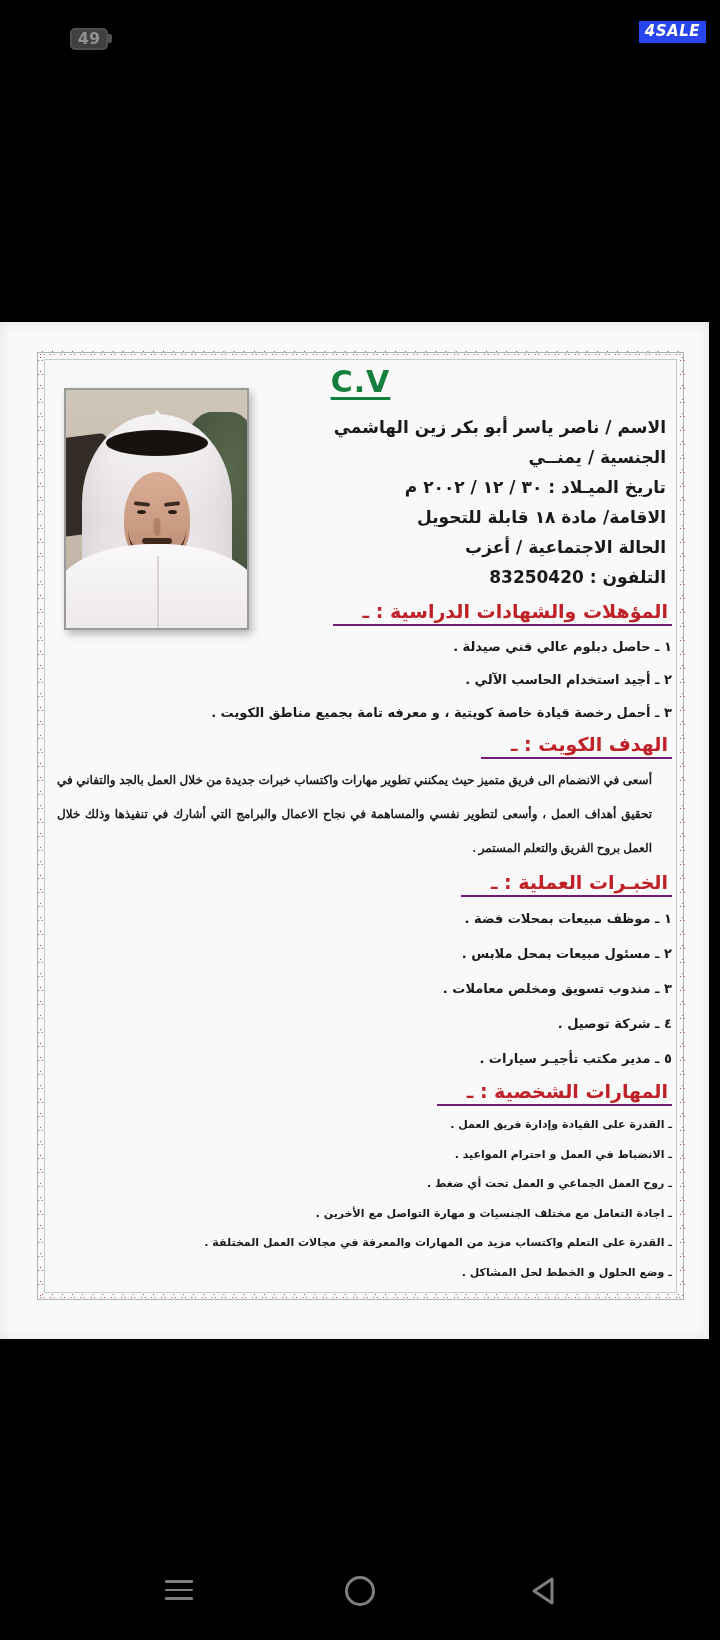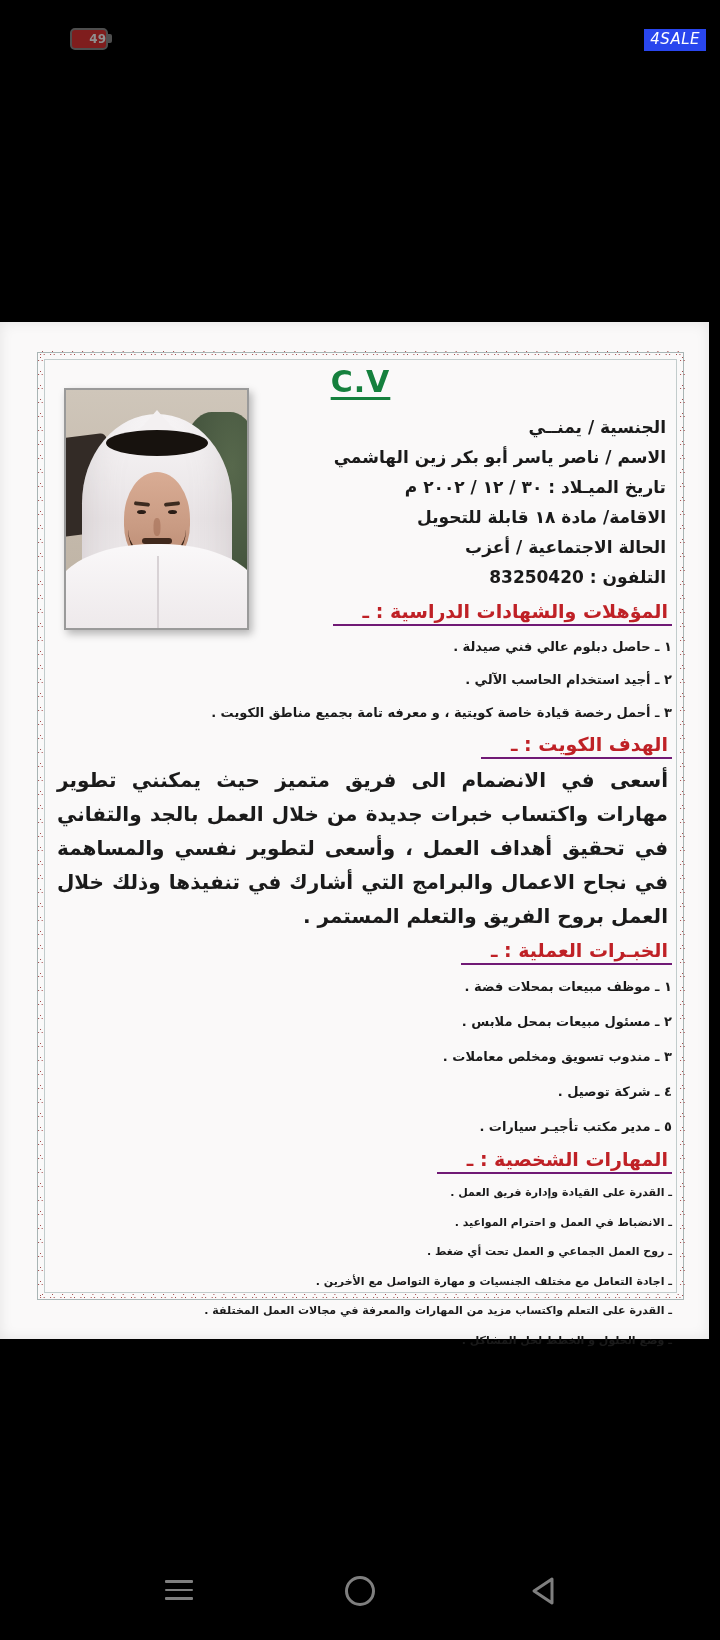--- a/index.html
+++ b/index.html
@@ -1,26 +1,26 @@
 <!DOCTYPE html>
 <html><head>
 <meta charset="utf-8">
 <style>
   html,body{margin:0;padding:0;background:#000;}
   .screen{position:relative;width:720px;height:1640px;background:#000;overflow:hidden;
           font-family:"DejaVu Sans",sans-serif;}
 
   
-  .battery{position:absolute;left:70px;top:28px;width:34px;height:18px;background:#7f1d1d;
-           border:2px solid #4e4e4e;border-radius:5px;color:#909090;font-size:12px;
-           font-weight:bold;text-align:right;line-height:18px;}
+  .battery{position:absolute;left:70px;top:28px;width:34px;height:18px;background:#404040;
+           border:2px solid #4e4e4e;border-radius:5px;color:#909090;font-size:16px;
+           font-weight:bold;text-align:center;line-height:18px;}
   .battery::after{content:"";position:absolute;right:-6px;top:4px;width:4px;height:9px;
            background:#4e4e4e;border-radius:0 2px 2px 0;}
-  .brand-logo{position:absolute;right:14px;top:29px;background:#2946ee;color:#fff;
-           font-weight:normal;font-style:italic;font-size:15px;letter-spacing:.5px;
+  .brand-logo{position:absolute;right:14px;top:21px;background:#2946ee;color:#fff;
+           font-weight:bold;font-style:italic;font-size:15px;letter-spacing:.5px;
            padding:1px 6px 3px 6px;}
 
   
   .page{position:absolute;left:0;top:322px;width:709px;height:1017px;background:#faf9f9;
         box-shadow:inset 0 0 14px rgba(0,0,0,.09);}
 
   
   .frame{position:absolute;left:37px;top:30px;width:647px;height:948px;}
   .frame-outer{position:absolute;inset:0;border:1px solid #a9b5b5;}
   .frame-inner{position:absolute;inset:7px;border:1px solid #c2cccc;}
@@ -38,22 +38,22 @@
             margin:6px 0 4px 0;height:40px;color:#15803d;}
   .info{padding:4px 6px 0 0;min-height:184px;}
   .info .line{font-weight:bold;font-size:17px;line-height:30px;}
 
   .sec-header{display:inline-block;color:#bf2126;font-weight:bold;font-size:19px;
               border-bottom:2px solid #701a75;padding:0 4px 2px 30px;margin:4px 0 4px 0;}
   .section .item{font-weight:bold;font-size:13px;}
   .s0 .item{line-height:33px;}
   .s2 .item{line-height:35px;}
   .s3 .item{line-height:29.5px;font-size:11px;}
-  .sec-para{font-weight:bold;font-size:20px;line-height:34px;text-align:justify;
-            margin:0 4px 2px 8px;}
+  .sec-para{font-weight:bold;font-size:12px;line-height:34px;text-align:justify;
+            margin:0 20px 2px 8px;font-family:Liberation Serif, serif;}
 
   
   .photo{position:absolute;left:15px;top:30px;width:181px;height:238px;border:2px solid #9a9a9a;
          background:linear-gradient(180deg,#cfc6ba 0%,#c4b9ab 55%,#bcb1a2 100%);
          overflow:hidden;box-shadow:3px 4px 8px rgba(0,0,0,.28);}
   .ph-dark{position:absolute;left:-12px;top:46px;width:58px;height:98px;background:#332b26;
            transform:rotate(-7deg);border-radius:6px;}
   .ph-table{position:absolute;left:-10px;bottom:-10px;width:66px;height:58px;background:#a89e91;}
   .ph-plant{position:absolute;right:-20px;top:22px;width:92px;height:196px;border-radius:40%;
         background:radial-gradient(ellipse at 62% 28%,#57684c 0%,#475740 48%,rgba(58,70,50,.9) 66%,rgba(58,70,50,0) 74%),
@@ -127,22 +127,22 @@
             <i class="ph-eye l"></i>
               <i class="ph-eye r"></i>
             <i class="ph-nose"></i>
               <i class="ph-mst"></i>
             <i class="ph-beard"></i>
           </div>
           <div class="ph-body"></div>
         </div>
 
         <div class="info">
+            <div class="line">الاسم /  ناصر ياسر أبو بكر زين الهاشمي</div>
             <div class="line">الجنسية / يمنــي</div>
-            <div class="line">الاسم /  ناصر ياسر أبو بكر زين الهاشمي</div>
             <div class="line">تاريخ الميـلاد :  ٣٠ /  ١٢ / ٢٠٠٢ م</div>
             <div class="line">الاقامة/ مادة  ١٨ قابلة للتحويل</div>
             <div class="line">الحالة الاجتماعية / أعزب</div>
             <div class="line">التلفون :  83250420</div>
           </div>
 
         <div>
             <div class="section s0"><div class="sec-header">المؤهلات والشهادات الدراسية : ـ</div><div class="item">١ ـ حاصل دبلوم عالي فني صيدلة  .</div><div class="item">٢ ـ أجيد استخدام الحاسب الآلي  .</div><div class="item">٣ ـ  أحمل رخصة قيادة خاصة كويتية  ،  و معرفه تامة بجميع مناطق الكويت  .</div></div>
             <div class="section s1"><div class="sec-header">الهدف الكويت : ـ</div><div class="sec-para">أسعى في الانضمام الى فريق متميز حيث يمكنني تطوير مهارات واكتساب خبرات جديدة من خلال العمل بالجد والتفاني في تحقيق أهداف العمل ، وأسعى لتطوير نفسي والمساهمة في نجاح الاعمال والبرامج التي أشارك في تنفيذها وذلك خلال العمل بروح الفريق والتعلم المستمر .</div></div>
             <div class="section s2"><div class="sec-header">الخبـرات العملية : ـ</div><div class="item">١ ـ  موظف مبيعات بمحلات فضة   .</div><div class="item">٢  ـ مسئول مبيعات بمحل  ملابس   .</div><div class="item">٣ ـ مندوب تسويق ومخلص معاملات .</div><div class="item">٤ ـ شركة توصيل   .</div><div class="item">٥ ـ مدير مكتب تأجيـر سيارات .</div></div>

